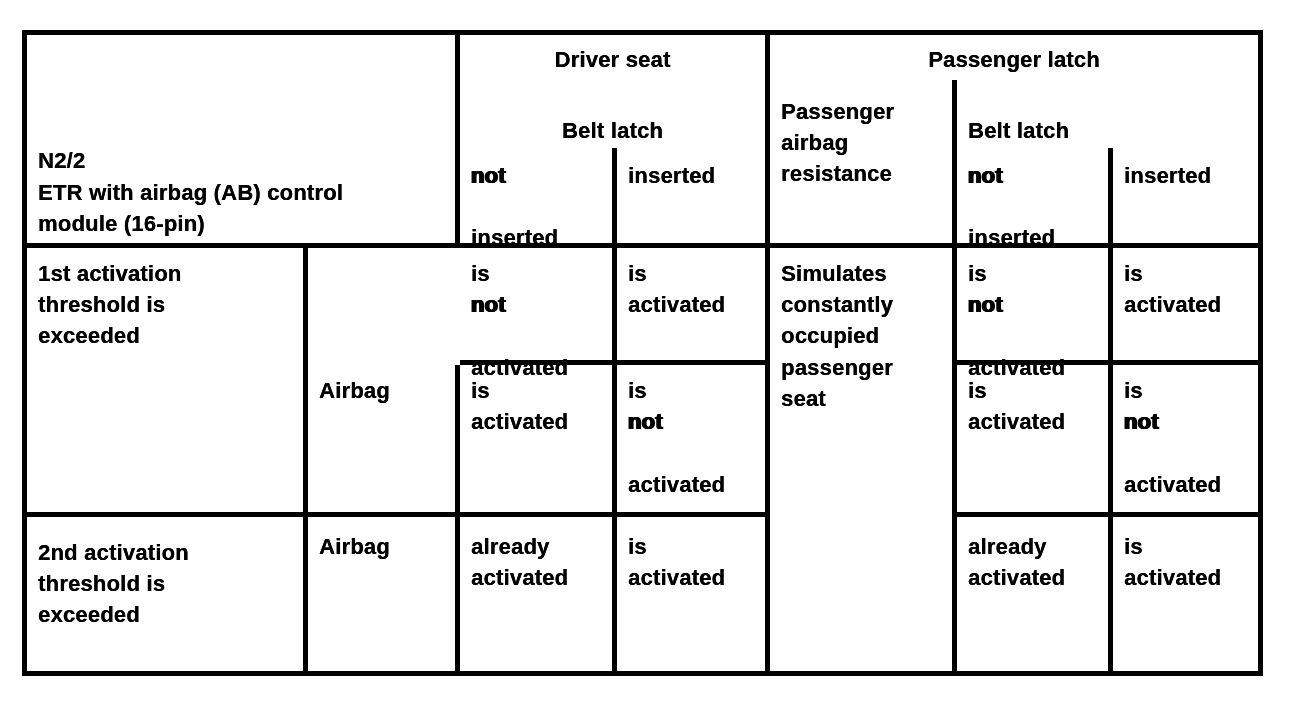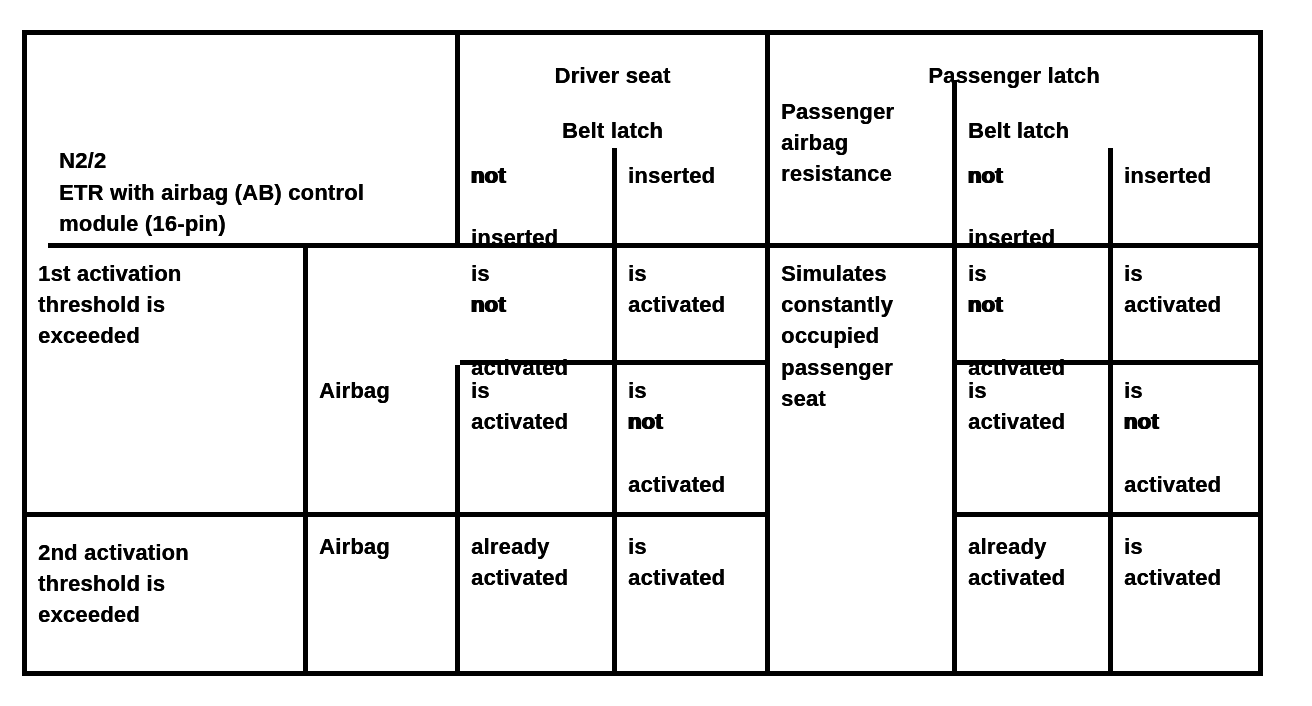--- a/index.html
+++ b/index.html
@@ -22,28 +22,28 @@
     text-shadow:0.3px 0 0 currentColor;
   }
   .cell b{
     font-weight:700;
     text-shadow:0.9px 0 0 currentColor,-0.9px 0 0 currentColor,0 0.4px 0 currentColor;
   }
   .br{border-right:5px solid #000;}
   .bb{border-bottom:5px solid #000;}
   .bottom{justify-content:flex-end;padding-bottom:6px;}
   .center{align-items:center;text-align:center;padding-left:6px;}
-  .title{padding-top:25px;}
+  .title{padding-top:9px;}
 </style>
 </head>
 <body>
 
 <div class="table">
 
-  <div class="cell bottom br bb" style="grid-column:1/3;grid-row:1/4;padding-bottom:4px;margin-left:21px;">N2/2<br>ETR with airbag (AB) control<br>module (16-pin)</div>
+  <div class="cell bottom br bb" style="grid-column:1/3;grid-row:1/4;padding-bottom:4px;">N2/2<br>ETR with airbag (AB) control<br>module (16-pin)</div>
 
   <div class="cell center title br" style="grid-column:3/5;grid-row:1/2;">Driver seat</div>
 
   <div class="cell center title" style="grid-column:5/8;grid-row:1/2;">Passenger latch</div>
 
   <div class="cell center bottom br" style="grid-column:3/5;grid-row:2/3;padding-bottom:2px;">Belt latch</div>
 
   <div class="cell br bb" style="grid-column:5/6;grid-row:2/4;padding-top:16px;">Passenger<br>airbag<br>resistance</div>
 
   <div class="cell bottom" style="grid-column:6/8;grid-row:2/3;padding-bottom:2px;">Belt latch</div>

